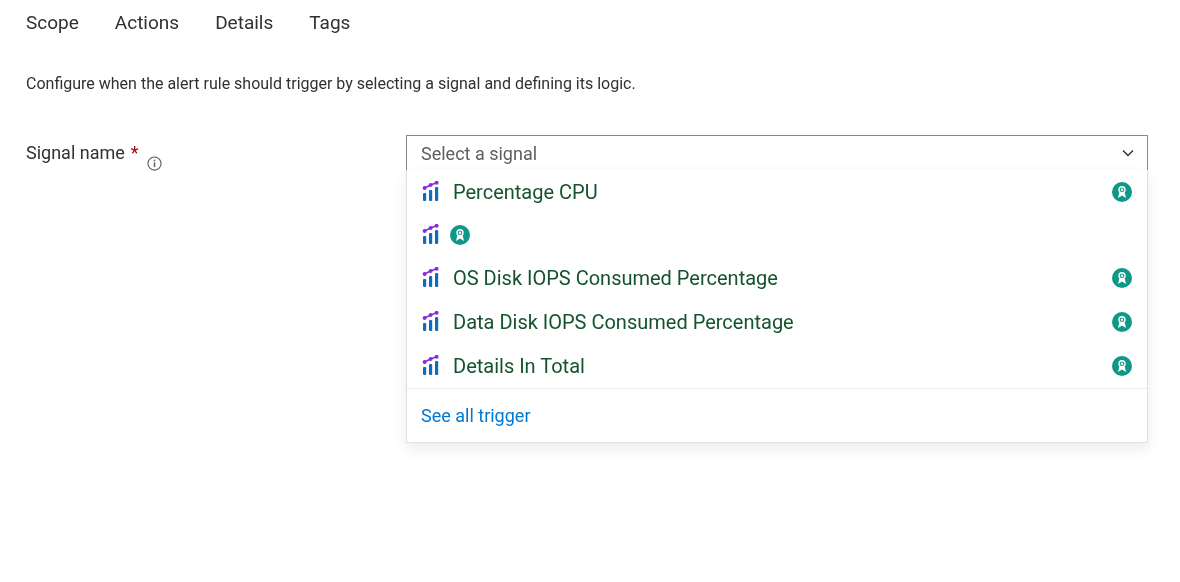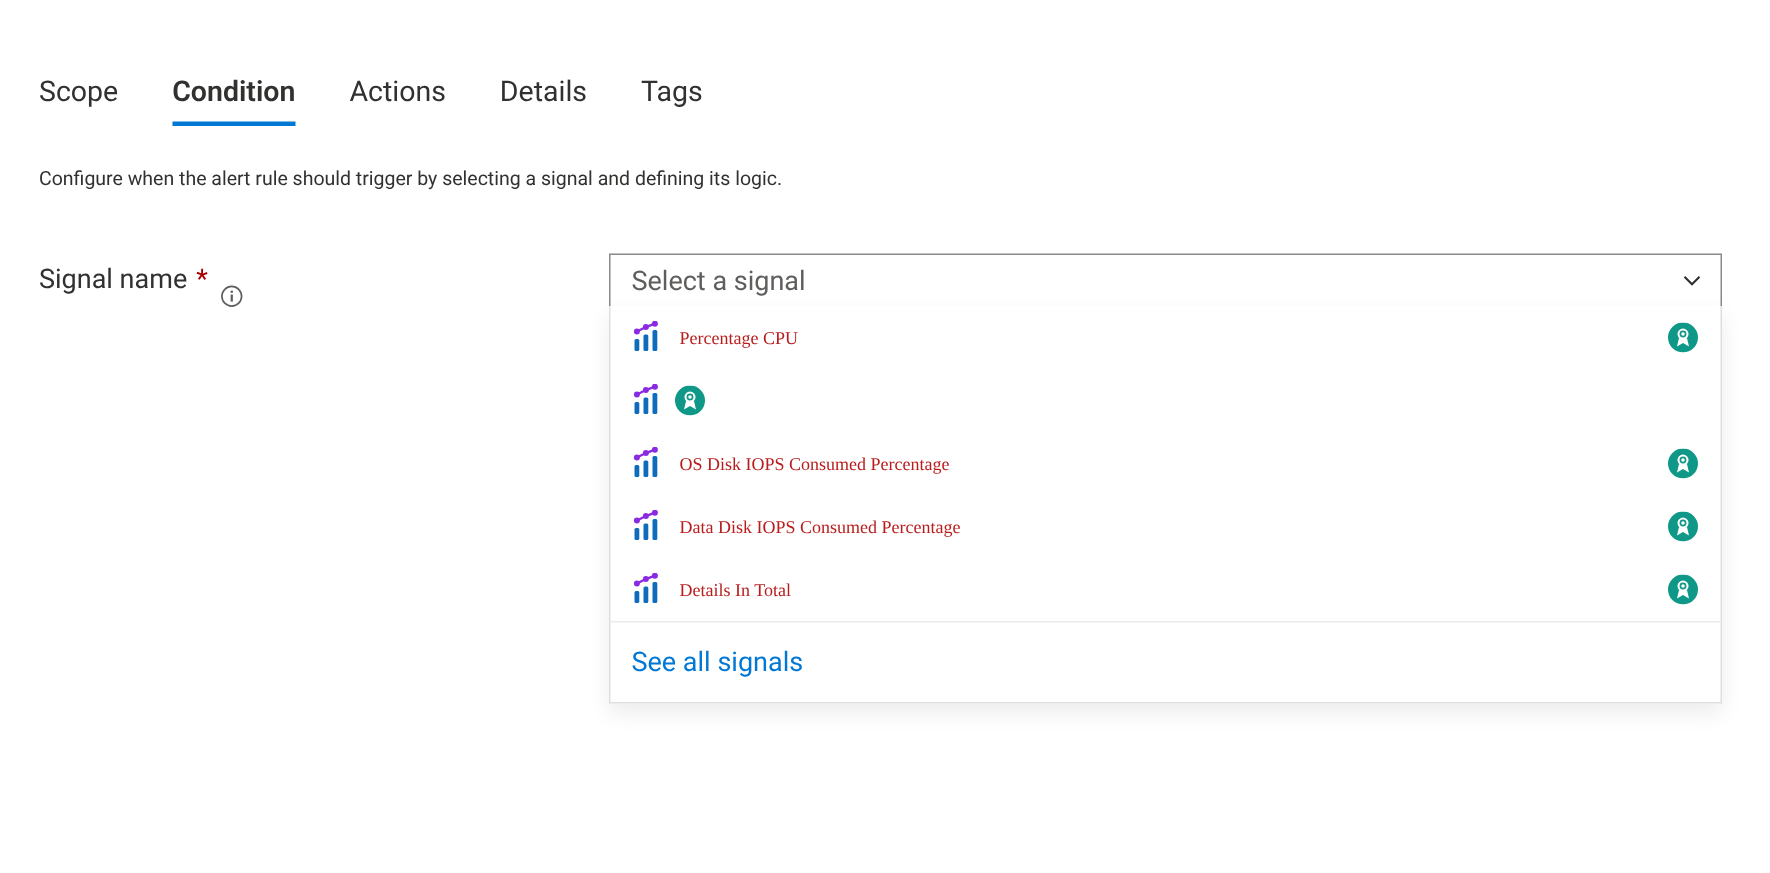--- a/index.html
+++ b/index.html
@@ -8,22 +8,21 @@
     width: 1180px;
     height: 582px;
     background: #ffffff;
     font-family: "Segoe UI", -apple-system, BlinkMacSystemFont, Roboto, "Helvetica Neue", sans-serif;
     color: #323130;
     font-size: 14px;
     overflow: hidden;
   }
 
   .page {
-    padding: 22px 26px 0 26px;
-    margin-top: 22px;
+    padding: 6px 26px 0 26px;
   }
 
   
   .tabs {
     display: flex;
     align-items: flex-end;
     gap: 36px;
     height: 40px;
   }
   .tab-item {
@@ -43,21 +42,21 @@
     left: 0;
     right: 0;
     bottom: 0;
     height: 3px;
     background: #0078d4;
   }
 
   
   .description {
     margin-top: 28px;
-    font-size: 13px;
+    font-size: 16px;
     font-weight: 400;
     color: #323130;
   }
 
   
   .form-row {
     display: flex;
     align-items: flex-start;
     margin-top: 42px;
   }
@@ -135,24 +134,23 @@
   }
 
   .signal-icon {
     flex: 0 0 28px;
     display: flex;
     align-items: center;
     justify-content: flex-start;
   }
   .signal-label {
     flex: 1 1 auto;
-    font-size: 12px;
+    font-size: 20px;
     padding-left: 4px;
-    color: #b91c1c;
-    font-family: Liberation Serif, serif;
+    color: #14532d;
   }
   .badge-icon {
     flex: 0 0 22px;
     display: flex;
     align-items: center;
     justify-content: center;
   }
 
   .panel-footer {
     border-top: 1px solid #edebe9;
@@ -165,21 +163,20 @@
   }
 
 </style>
 </head>
 <body>
 
 <div class="page">
 
   <div class="tabs" id="tabs-container">
       <div class="tab-item">Scope</div>
-      <div class="tab-item active">Condition</div>
       <div class="tab-item">Actions</div>
       <div class="tab-item">Details</div>
       <div class="tab-item">Tags</div>
     </div>
 
   <div class="description">Configure when the alert rule should trigger by selecting a signal and defining its logic.</div>
 
   <div class="form-row">
     <div class="form-label">
       <span>Signal name</span>
@@ -312,20 +309,20 @@
     <circle cx="10" cy="10" r="10" fill="#0f9787"></circle>
     <circle cx="10" cy="7.7" r="3" fill="none" stroke="#ffffff" stroke-width="1.4"></circle>
     <circle cx="10" cy="7.7" r="1.2" fill="#ffffff"></circle>
     <path d="M7.3 10.5 L6 16 L10 13.6 L14 16 L12.7 10.5" fill="#ffffff"></path>
   </svg>
 </span>
             </div>
           </div>
 
         <div class="panel-footer">
-          <span class="link">See all signals</span>
+          <span class="link">See all trigger</span>
         </div>
       </div>
 
     </div>
   </div>
 
 </div>
 
 </body></html>

